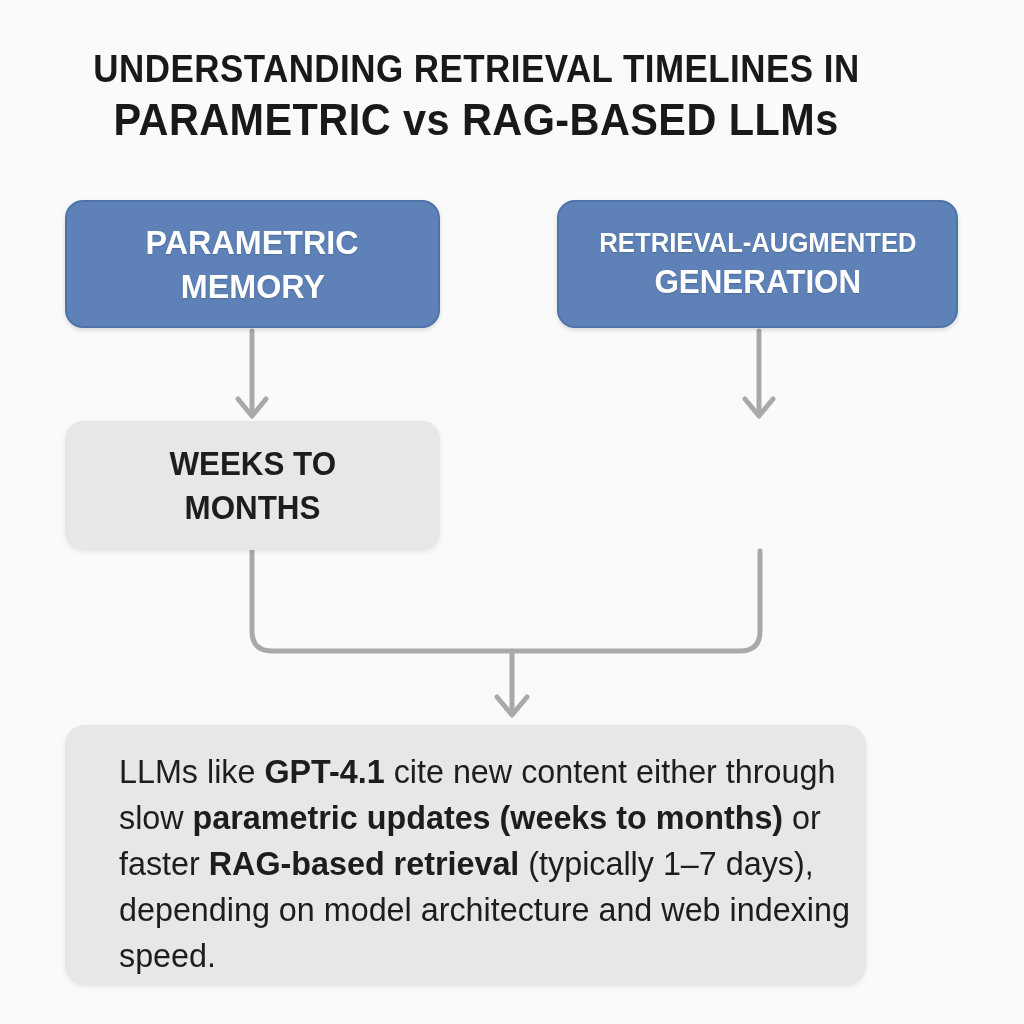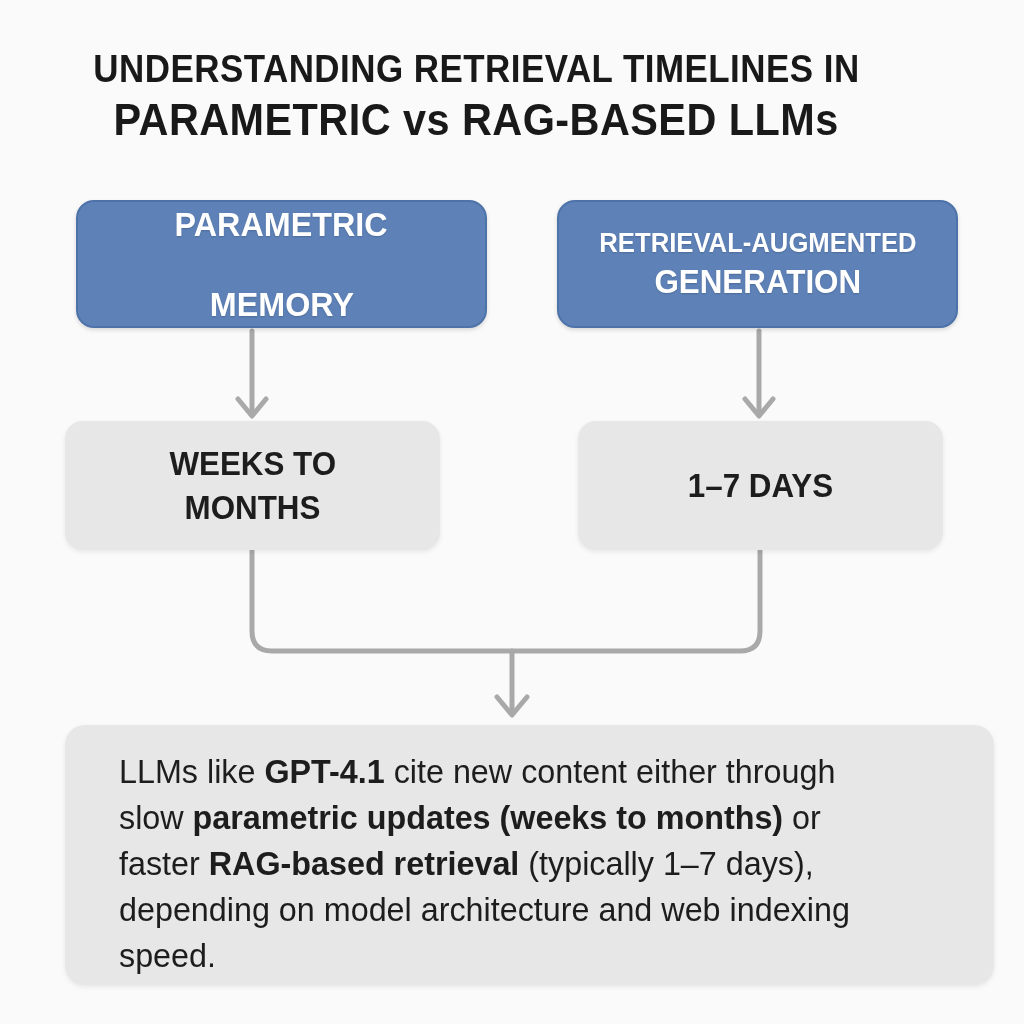--- a/index.html
+++ b/index.html
@@ -21,35 +21,35 @@
   
   .connectors{position:absolute;inset:0;width:1024px;height:1024px;pointer-events:none;}
   .connectors path{stroke:var(--connector);stroke-width:5;fill:none;stroke-linecap:round;stroke-linejoin:round;}
 
   
   .box{position:absolute;display:flex;flex-direction:column;align-items:center;justify-content:center;text-align:center;}
   .header-box{background:var(--header-bg);border:2px solid var(--header-border);border-radius:18px;
     color:var(--header-text);box-shadow:0 2px 4px rgba(0,0,0,.14);}
   .header-box span{display:inline-block;transform:scaleX(0.95);white-space:nowrap;
     text-shadow:0 1px 2px rgba(0,0,0,.18);font-weight:700;}
-  .hb-left{left:76px;top:200px;width:411px;height:128px;justify-content:space-between;}
+  .hb-left{left:65px;top:200px;width:375px;height:128px;}
   .hb-right{left:557px;top:200px;width:401px;height:128px;justify-content:center;}
   .hb-left .hl1,.hb-left .hl2{font-size:34px;line-height:44px;}
   .hb-right .hl1{font-size:27px;line-height:36px;}
   .hb-right .hl2{font-size:33px;line-height:42px;}
 
   .panel-box{background:var(--panel-bg);border-radius:18px;color:var(--panel-text);
     box-shadow:0 2px 5px rgba(0,0,0,.08);}
   .panel-box span{display:inline-block;transform:scaleX(0.95);white-space:nowrap;font-weight:700;
     font-size:33px;line-height:44px;}
   .pb-left{left:65px;top:421px;width:375px;height:129px;}
   .pb-right{left:578px;top:421px;width:365px;height:129px;}
 
   
-  .summary-box{left:65px;top:725px;width:929px;height:260px;background:var(--panel-bg);
+  .summary-box{left:65px;top:725px;width:801px;height:260px;background:var(--panel-bg);
     border-radius:20px;color:var(--panel-text);box-shadow:0 2px 5px rgba(0,0,0,.08);
     align-items:flex-start;justify-content:flex-start;padding:23px 40px 0 54px;text-align:left;}
   .summary-text{font-size:34px;line-height:46px;transform:scaleX(0.95);transform-origin:left top;}
   .summary-text .sum-line{white-space:nowrap;}
   .summary-text .b{font-weight:700;}
 </style>
 </head>
 <body>
 
 <div class="canvas">
@@ -81,23 +81,20 @@
   <div class="box header-box hb-right">
     <span class="hl1">RETRIEVAL-AUGMENTED</span>
     <span class="hl2">GENERATION</span>
   </div>
 
   <div class="box panel-box pb-left">
     <span>WEEKS TO</span>
     <span>MONTHS</span>
   </div>
 
-  <div class="box panel-box pb-right">
-    <span>1–7 DAYS</span>
-  </div>
 
   <div class="box summary-box">
     <div class="summary-text">
         <div class="sum-line"><span>LLMs like </span><span class="b">GPT-4.1</span><span> cite new content either through</span></div>
         <div class="sum-line"><span>slow </span><span class="b">parametric updates (weeks to months)</span><span> or</span></div>
         <div class="sum-line"><span>faster </span><span class="b">RAG-based retrieval</span><span> (typically 1–7 days),</span></div>
         <div class="sum-line"><span>depending on model architecture and web indexing</span></div>
         <div class="sum-line"><span>speed.</span></div>
       </div>
   </div>

